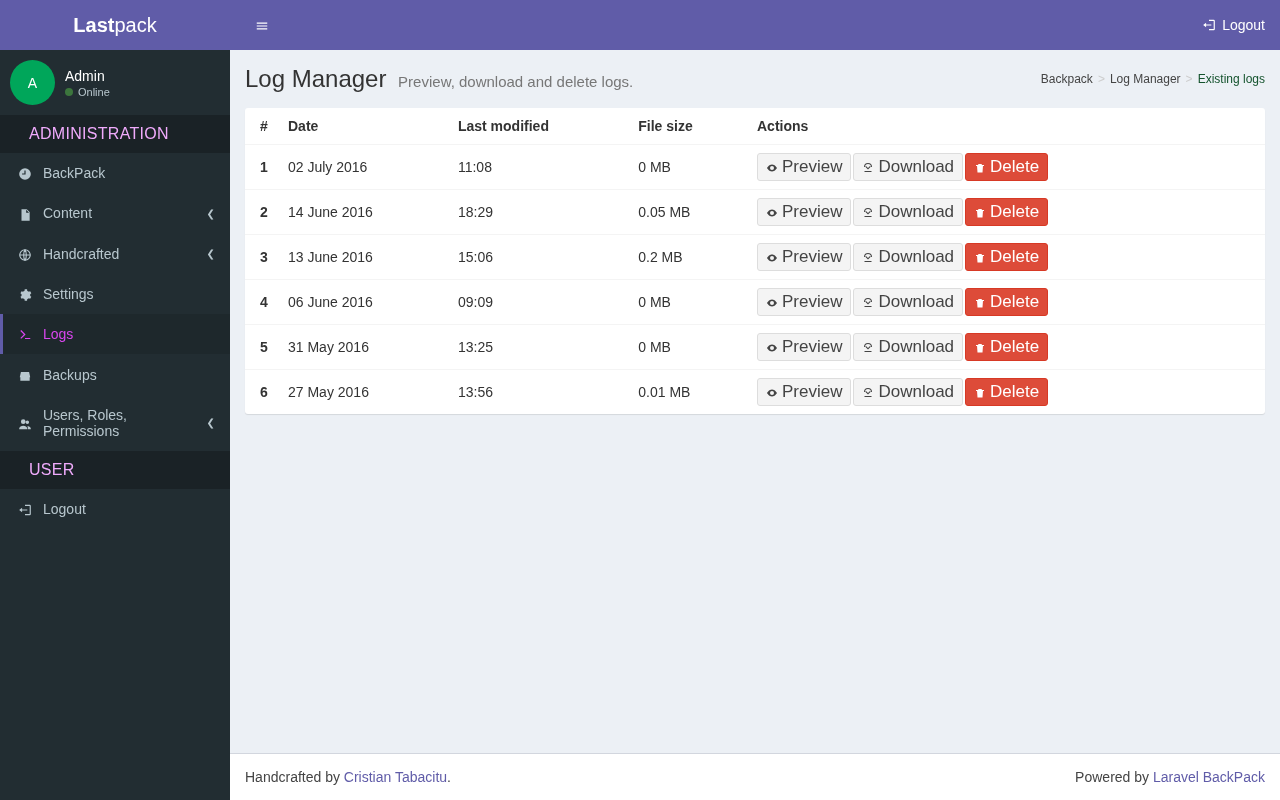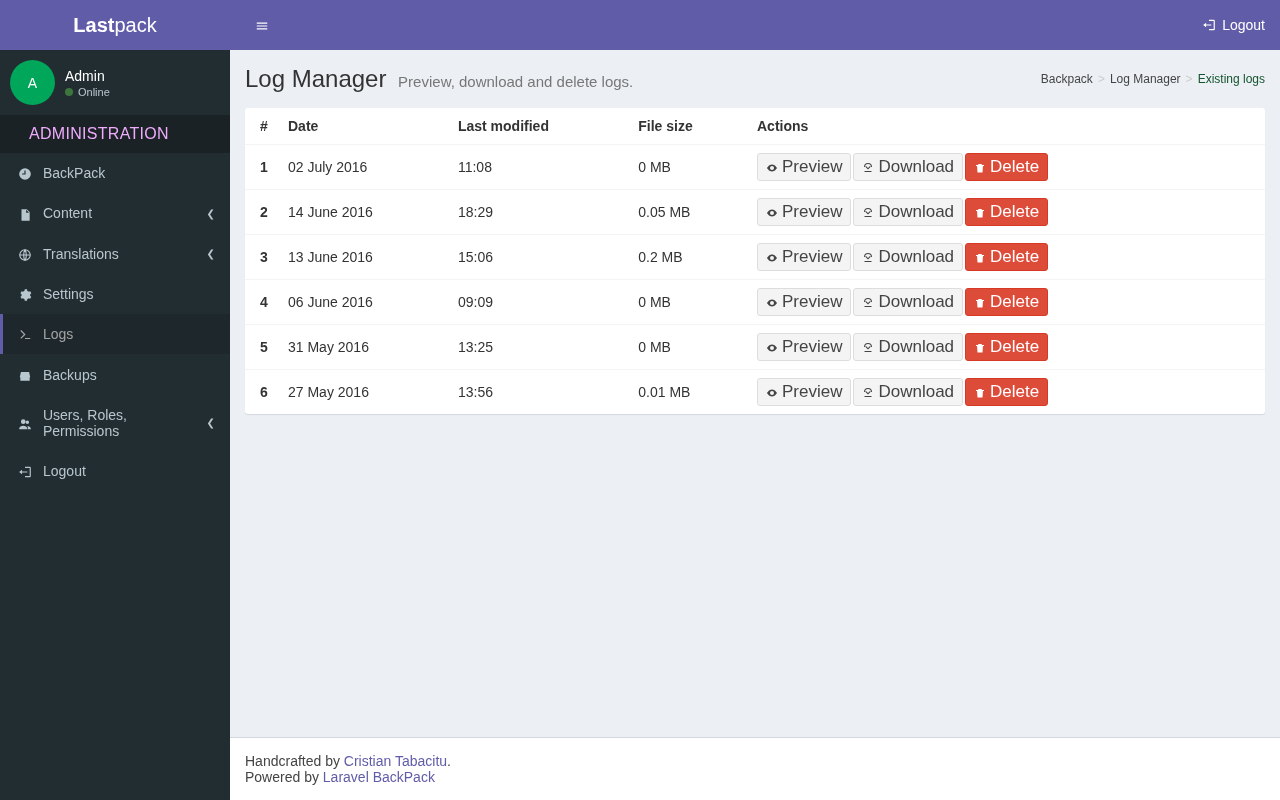--- a/index.html
+++ b/index.html
@@ -17,21 +17,21 @@
 .main-sidebar { position: absolute; top: 50px; left: 0; width: 230px; height: 750px; background: #222d32; color: #b8c7ce; }
 .user-panel { padding: 10px; display: flex; align-items: center; gap: 10px; }
 .avatar { width: 45px; height: 45px; border-radius: 50%; background: #00a65a; color: #fff; display: flex; align-items: center; justify-content: center; font-size: 14px; }
 .user-info .name { color: #fff; font-size: 14px; }
 .user-info .status { font-size: 11px; color: #b8c7ce; display: flex; align-items: center; gap: 5px; margin-top: 2px; }
 .status-dot { width: 8px; height: 8px; border-radius: 50%; background: #3c763d; display: inline-block; }
 .sidebar-header { color: #f0abfc; background: #1a2226; padding: 10px 29px; font-size: 16px; letter-spacing: 0.3px; }
 .sidebar-menu { list-style: none; }
 .sidebar-menu li { position: relative; }
 .sidebar-menu li a { display: flex; align-items: center; padding: 12px 15px; color: #b8c7ce; text-decoration: none; font-size: 14px; }
-.sidebar-menu li.active a { background: #1e282c; color: #a3a3a3; border-left: 3px solid #605ca8; padding-left: 12px; }
+.sidebar-menu li.active a { background: #1e282c; color: #d946ef; border-left: 3px solid #605ca8; padding-left: 12px; }
 .sidebar-menu .icon { width: 20px; margin-right: 8px; text-align: center; font-size: 14px; }
 .sidebar-menu .chevron { margin-left: auto; font-size: 10px; color: #b8c7ce; }
 
 
 .content-wrapper { margin-left: 230px; min-height: 700px; background: #ecf0f5; }
 .content-header { padding: 15px; display: flex; justify-content: space-between; align-items: center; }
 .content-header h1 { font-size: 24px; font-weight: 500; color: #333; }
 .content-header h1 small { font-size: 15px; color: #777; font-weight: 300; margin-left: 5px; }
 .breadcrumb { list-style: none; display: flex; font-size: 12px; color: #777; gap: 5px; }
 .breadcrumb li a { color: #444; text-decoration: none; }
@@ -45,21 +45,21 @@
 .table th { border-top: none; font-weight: 700; color: #333; padding: 10px 8px; }
 .table th:first-child, .table td:first-child { padding-left: 15px; }
 .table th:last-child, .table td:last-child { padding-right: 5px; }
 .table td.idx { font-weight: 700; width: 35px; }
 .col-size { text-align: right; }
 .btn { display: inline-flex; align-items: center; gap: 4px; padding: 3px 8px; font-size: 17px; border-radius: 3px; border: 1px solid transparent; cursor: pointer; margin-right: 2px; }
 .btn-default { background: #f4f4f4; color: #444; border-color: #ddd; }
 .btn-danger { background: #dd4b39; color: #fff; border-color: #d73925; }
 
 
-.main-footer { margin-left: 230px; background: #fff; padding: 15px; border-top: 1px solid #d2d6de; color: #444; display: flex; justify-content: space-between; position: absolute; bottom: 0; left: 0; right: 0; flex-direction: column; }
+.main-footer { margin-left: 230px; background: #fff; padding: 15px; border-top: 1px solid #d2d6de; color: #444; display: flex; justify-content: space-between; position: absolute; bottom: 0; left: 0; right: 0; }
 .main-footer a { color: #605ca8; text-decoration: none; }
 
 
 svg.i { width: 14px; height: 14px; fill: currentColor; display: inline-block; vertical-align: middle; }
 svg.i-sm { width: 12px; height: 12px; }
 </style>
 </head>
 <body>
 
 <div class="main-header">
@@ -113,21 +113,21 @@
       <span>Content</span>
       <span class="chevron">❮</span>
     </a>
       </li>
     <li>
         <a href="#">
       <span class="icon"><svg class="i" viewBox="0 0 24 24">
               <circle cx="12" cy="12" r="9" fill="none" stroke="currentColor" stroke-width="2"></circle>
               <path d="M3 12h18M12 3c3 3 3 15 0 18M12 3c-3 3-3 15 0 18" fill="none" stroke="currentColor" stroke-width="2"></path>
             </svg></span>
-      <span>Translations</span>
+      <span>Handcrafted</span>
       <span class="chevron">❮</span>
     </a>
       </li>
     <li>
         <a href="#">
       <span class="icon"><svg class="i" viewBox="0 0 24 24">
               <path d="M12 8a4 4 0 1 0 4 4 4 4 0 0 0-4-4zm9 4a7.5 7.5 0 0 0-.14-1.5l2-1.55-2-3.46-2.35.95a7.6 7.6 0 0 0-2.6-1.5L15.5 2h-4l-.41 2.94a7.6 7.6 0 0 0-2.6 1.5l-2.35-.95-2 3.46 2 1.55A7.5 7.5 0 0 0 6 12a7.5 7.5 0 0 0 .14 1.5l-2 1.55 2 3.46 2.35-.95a7.6 7.6 0 0 0 2.6 1.5L11.5 22h4l.41-2.94a7.6 7.6 0 0 0 2.6-1.5l2.35.95 2-3.46-2-1.55A7.5 7.5 0 0 0 21 12z"></path>
             </svg></span>
       <span>Settings</span>
     </a>
@@ -152,20 +152,21 @@
         <a href="#">
       <span class="icon"><svg class="i" viewBox="0 0 24 24">
               <path d="M9 12a4 4 0 1 0-4-4 4 4 0 0 0 4 4zm7 0a3 3 0 1 0-3-3 3 3 0 0 0 3 3zM2 20c0-3 4-5 7-5s7 2 7 5v1H2zm14-4c2 0 6 1 6 4v1h-5v-1c0-1.5-.5-3-1-4z"></path>
             </svg></span>
       <span>Users, Roles, Permissions</span>
       <span class="chevron">❮</span>
     </a>
       </li>
   </ul>
 
+  <div class="sidebar-header">USER</div>
   <ul class="sidebar-menu">
     <li>
         <a href="#">
       <span class="icon"><svg class="i" viewBox="0 0 24 24">
               <path d="M16 13v-2H7V8l-5 4 5 4v-3h9zM20 3h-8v2h8v14h-8v2h8a2 2 0 0 0 2-2V5a2 2 0 0 0-2-2z"></path>
             </svg></span>
       <span>Logout</span>
     </a>
       </li>
   </ul>

